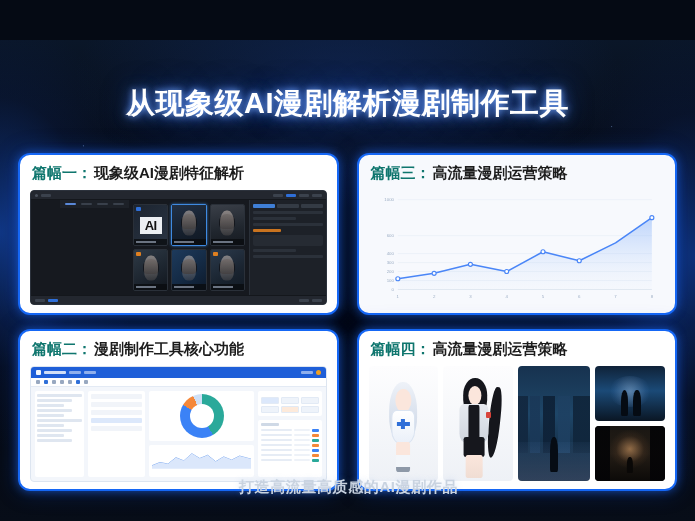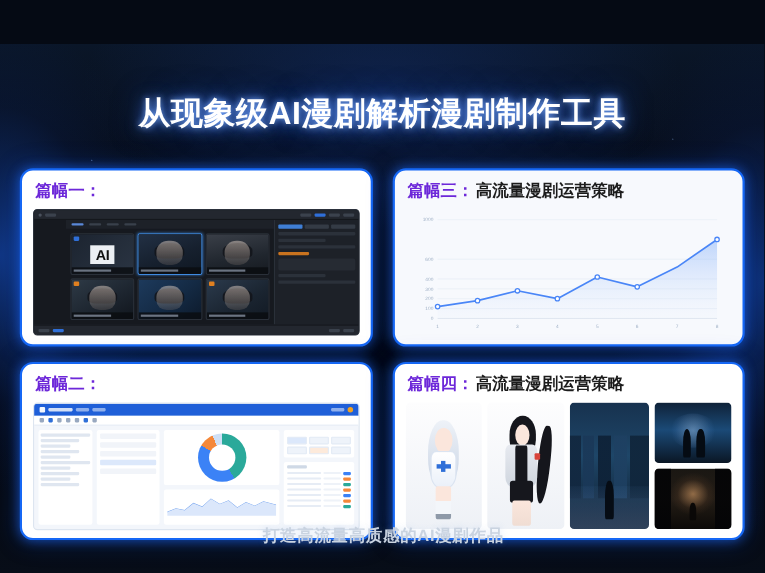--- a/index.html
+++ b/index.html
@@ -59,42 +59,42 @@
     box-shadow:0 0 10px rgba(30,110,255,.55), 0 0 22px rgba(20,80,220,.35);
     overflow:hidden;
     display:flex; flex-direction:column;
     padding:9px 10px 8px 10px;
   }
   .card-head{
     display:flex; align-items:baseline; gap:2px;
     font-size:15px; font-weight:bold; white-space:nowrap;
     margin-bottom:7px; padding-left:2px;
   }
-  .card-index{ color:#6d28d9; }
+  .card-index{ color:#0f766e; }
   .card-title{ color:#1c1c1c; }
 
   .card-body{ flex:1; position:relative; display:flex; }
 
   
   .editor{
     flex:1; border-radius:4px; overflow:hidden;
     background:#1b1f26;
     display:flex; flex-direction:column;
     border:1px solid #2c323c;
   }
   .ed-topbar{
     height:9px; background:#23272f; display:flex; align-items:center;
     gap:3px; padding:0 4px; border-bottom:1px solid #14171c;
   }
   .ed-dot{ width:3px;height:3px;border-radius:50%;background:#4a515c; }
   .ed-topbar .spacer{flex:1}
   .ed-chip{ width:10px;height:3px;border-radius:1px;background:#3b424d; }
   .ed-chip.blue{ background:#2f6fd8; }
   .ed-main{ flex:1; display:flex; min-height:0; }
-  .ed-left{ flex:1; display:flex; flex-direction:column; background:#16191f; min-width:0;padding-left:29px;}
+  .ed-left{ flex:1; display:flex; flex-direction:row; background:#16191f; min-width:0;padding-left:29px;}
   .ed-toolrow{ height:8px; display:flex; align-items:center; gap:5px; padding:0 5px; background:#1d2128;}
   .ed-tool{ width:11px;height:2.5px;background:#39404b;border-radius:1px; }
   .ed-tool.on{ background:#5a88d8; }
   .thumbs{
     flex:1; display:grid; grid-template-columns:repeat(3,1fr);
     grid-template-rows:1fr 1fr; gap:3px; padding:4px;
   }
   .thumb{ position:relative; border-radius:2px; overflow:hidden; border:1px solid #2a3039; }
   .thumb.sel{ border-color:#3f8ae0; box-shadow:0 0 3px rgba(63,138,224,.8); }
   .thumb .cap{
@@ -356,20 +356,21 @@
 
   <div class="title-wrap">
     <span class="title">从现象级AI漫剧解析漫剧制作工具</span>
   </div>
 
   <div class="grid">
 
     <div class="card">
       <div class="card-head">
         <span class="card-index">篇幅一：</span>
+        <span class="card-title">现象级AI漫剧特征解析</span>
       </div>
       <div class="card-body">
         <div class="editor">
           <div class="ed-topbar">
             <span class="ed-dot"></span>
             <span class="ed-chip"></span>
             <span class="spacer"></span>
             <span class="ed-chip"></span>
             <span class="ed-chip blue"></span>
             <span class="ed-chip"></span>
@@ -510,20 +511,21 @@
                 <text x="292" y="109" class="ax-text x">8</text>
               </g>
           </svg>
         </div>
       </div>
     </div>
 
     <div class="card">
       <div class="card-head">
         <span class="card-index">篇幅二：</span>
+        <span class="card-title">漫剧制作工具核心功能</span>
       </div>
       <div class="card-body">
         <div class="dash">
           <div class="dh-top">
             <span class="dh-logo"></span>
             <span class="dh-t"></span>
             <span class="dh-t s"></span>
             <span class="dh-t s"></span>
             <span class="spacer"></span>
             <span class="dh-t s"></span>

